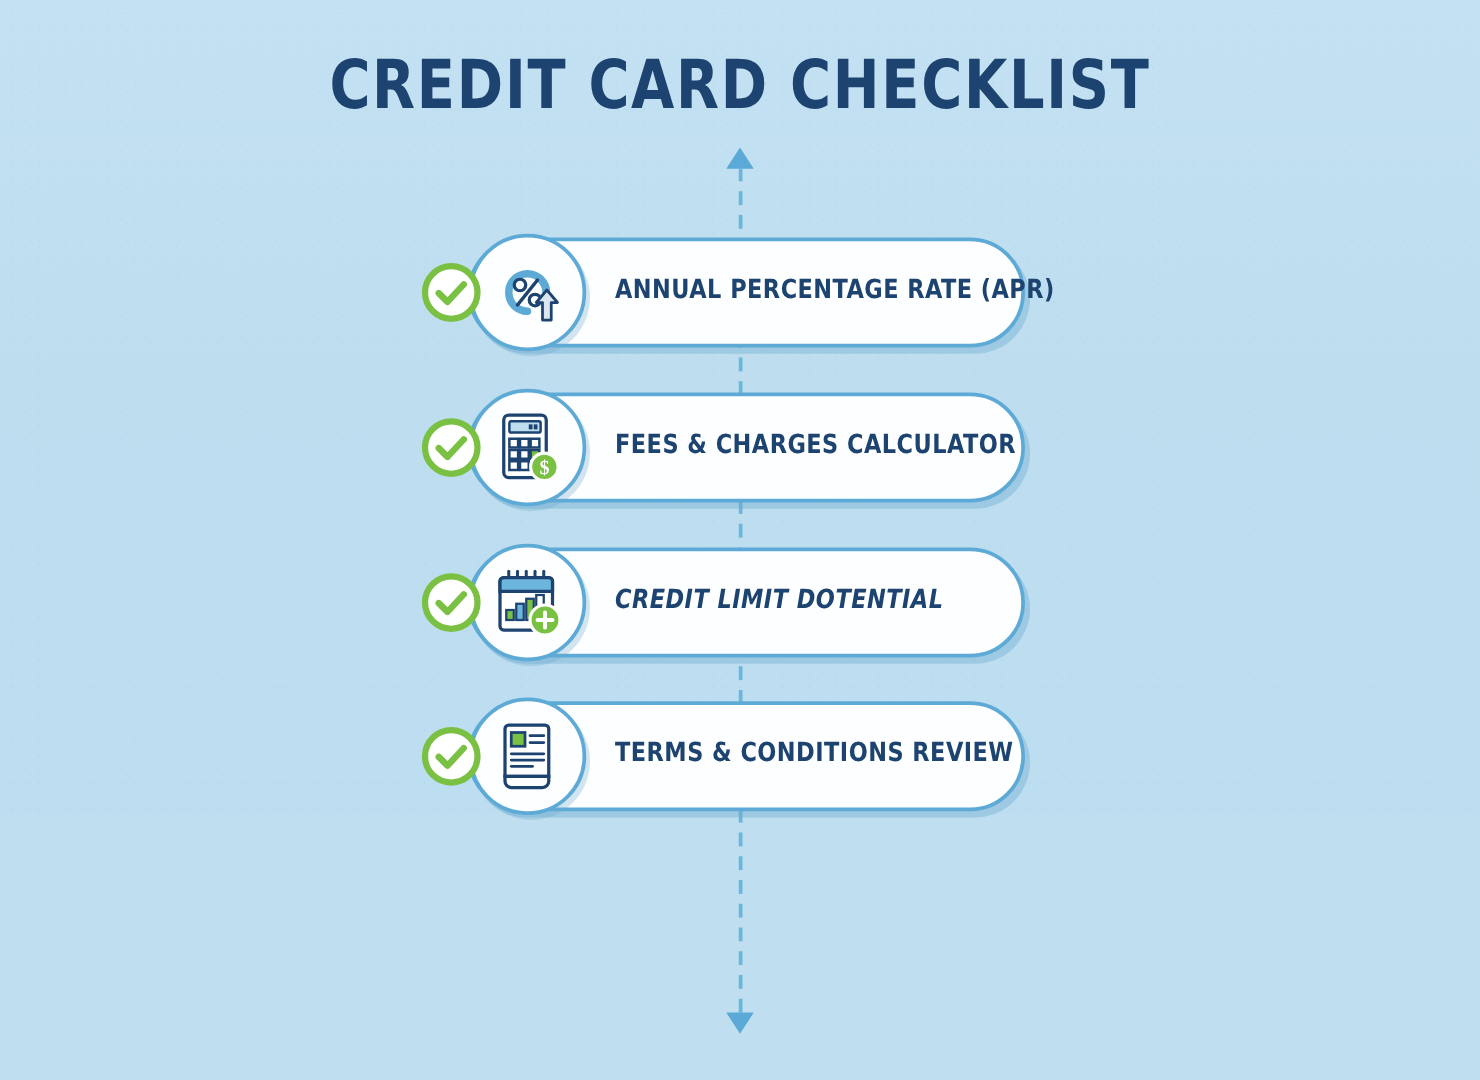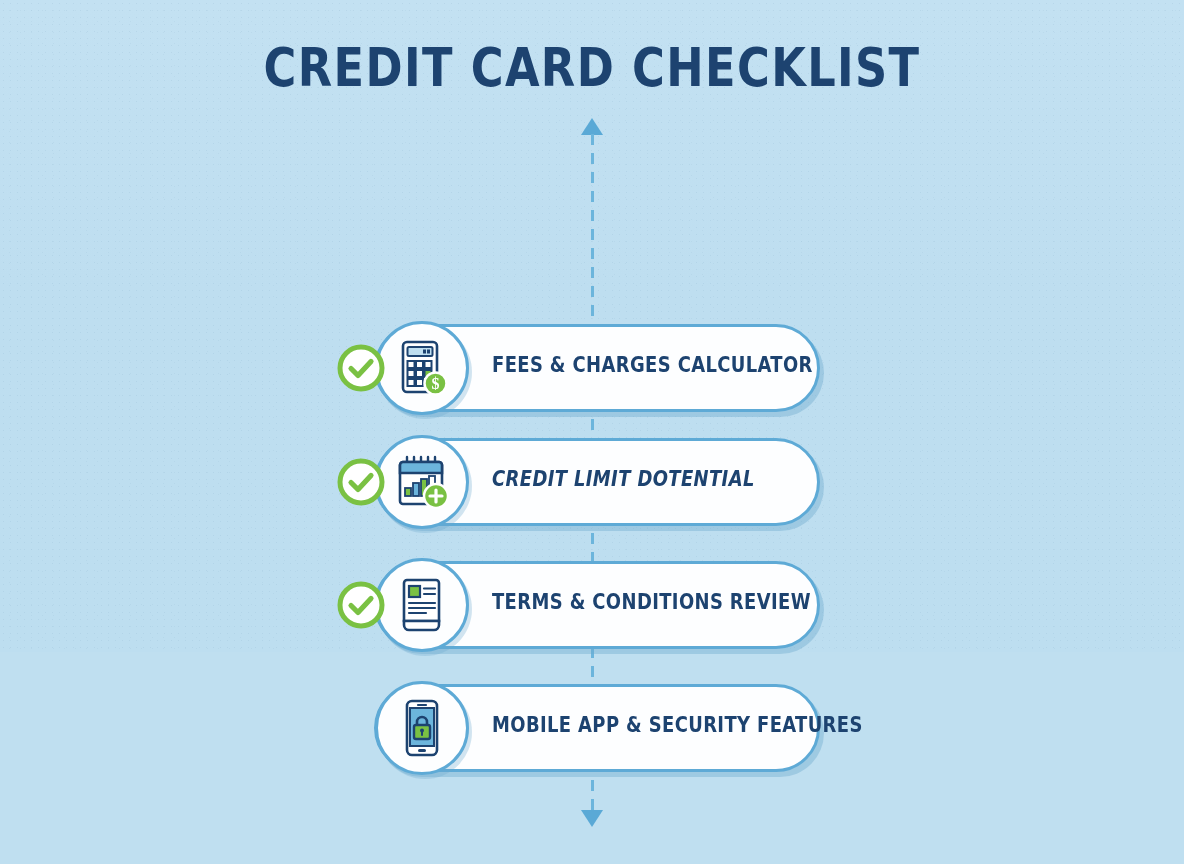--- a/index.html
+++ b/index.html
@@ -82,21 +82,21 @@
   .arrow-down { bottom: -2px; border-top: 17px solid #5aa9d6; }
 
   
   .row {
     position: absolute;
     left: 336px;
     width: 500px;
     height: 96px;
   }
   .row.r1 { top: 187px; }
-  .row.r2 { top: 321px; }
+  .row.r2 { top: 311px; }
   .row.r3 { top: 435px; font-style: italic; }
   .row.r4 { top: 558px; text-align: center; }
   .row.r5 { top: 681px; }
 
   
   .pill {
     position: absolute;
     left: 38px;
     top: 3px;
     width: 446px;
@@ -158,20 +158,40 @@
 <div id="infographic">
 
   <div class="title">CREDIT CARD CHECKLIST</div>
 
   <div class="axis">
     <div class="arrow-head arrow-up"></div>
     <div class="axis-line"></div>
     <div class="arrow-head arrow-down"></div>
   </div>
 
+  <div class="row r1">
+    <div class="pill"></div>
+    <div class="pill-label">ANNUAL PERCENTAGE RATE (APR)</div>
+    <div class="disc">
+      <svg width="64" height="64" viewBox="0 0 64 64">
+        <path d="M47 32a15 15 0 1 0-15 15" fill="none" stroke="#5eaad6" stroke-width="6" stroke-linecap="round"></path>
+        <path d="M47 32a15 15 0 0 0-4.4-10.6" fill="none" stroke="#5eaad6" stroke-width="6" stroke-linecap="round"></path>
+        <circle cx="26" cy="26" r="4.6" fill="none" stroke="#1d4370" stroke-width="2.6"></circle>
+        <circle cx="38" cy="38" r="4.6" fill="none" stroke="#1d4370" stroke-width="2.6"></circle>
+        <line x1="40" y1="22" x2="24" y2="42" stroke="#1d4370" stroke-width="2.8" stroke-linecap="round"></line>
+        <path d="M44 54V40h-5l8.5-10L56 40h-5v14z" fill="#dbe6ee" stroke="#1d4370" stroke-width="2.2" stroke-linejoin="round"></path>
+      </svg>
+    </div>
+    <div class="check">
+      <svg width="50" height="50" viewBox="0 0 50 50">
+        <circle cx="25" cy="25" r="21" fill="#ffffff" stroke="#7ac143" stroke-width="5"></circle>
+        <path d="M15 25.5l7 7 13-14" fill="none" stroke="#7ac143" stroke-width="5.2" stroke-linecap="round" stroke-linejoin="round"></path>
+      </svg>
+    </div>
+  </div>
 
   <div class="row r2">
     <div class="pill"></div>
     <div class="pill-label">FEES &amp; CHARGES CALCULATOR</div>
     <div class="disc">
       <svg width="64" height="64" viewBox="0 0 64 64">
         <rect x="13" y="6" width="34" height="50" rx="4" fill="#ffffff" stroke="#1d4370" stroke-width="2.6"></rect>
         <rect x="17.5" y="11" width="25" height="9" rx="1.5" fill="#bfdff0" stroke="#1d4370" stroke-width="2"></rect>
         <rect x="33" y="13.5" width="3" height="4" fill="#1d4370"></rect>
         <rect x="37" y="13.5" width="3" height="4" fill="#1d4370"></rect>
@@ -245,31 +265,14 @@
       </svg>
     </div>
     <div class="check">
       <svg width="50" height="50" viewBox="0 0 50 50">
         <circle cx="25" cy="25" r="21" fill="#ffffff" stroke="#7ac143" stroke-width="5"></circle>
         <path d="M15 25.5l7 7 13-14" fill="none" stroke="#7ac143" stroke-width="5.2" stroke-linecap="round" stroke-linejoin="round"></path>
       </svg>
     </div>
   </div>
 
-  <div class="row r5">
-    <div class="pill"></div>
-    <div class="pill-label">MOBILE APP &amp; SECURITY FEATURES</div>
-    <div class="disc">
-      <svg width="64" height="64" viewBox="0 0 64 64">
-        <rect x="17" y="5" width="30" height="54" rx="5" fill="#ffffff" stroke="#1d4370" stroke-width="2.6"></rect>
-        <rect x="20" y="12" width="24" height="38" fill="#6cb5dc" stroke="#1d4370" stroke-width="2"></rect>
-        <line x1="28" y1="9" x2="36" y2="9" stroke="#1d4370" stroke-width="2.2" stroke-linecap="round"></line>
-        <rect x="28" y="53" width="8" height="3" rx="1.5" fill="#1d4370"></rect>
-        <path d="M27 30v-4a5 5 0 0 1 10 0v4" fill="none" stroke="#1d4370" stroke-width="2.6"></path>
-        <rect x="24" y="29" width="16" height="14" rx="2" fill="#7ac143" stroke="#1d4370" stroke-width="2.4"></rect>
-        <circle cx="32" cy="34.5" r="2" fill="#1d4370"></circle>
-        <rect x="31" y="35" width="2" height="5" rx="1" fill="#1d4370"></rect>
-      </svg>
-    </div>
-
-  </div>
 
 </div>
 
 </body></html>

